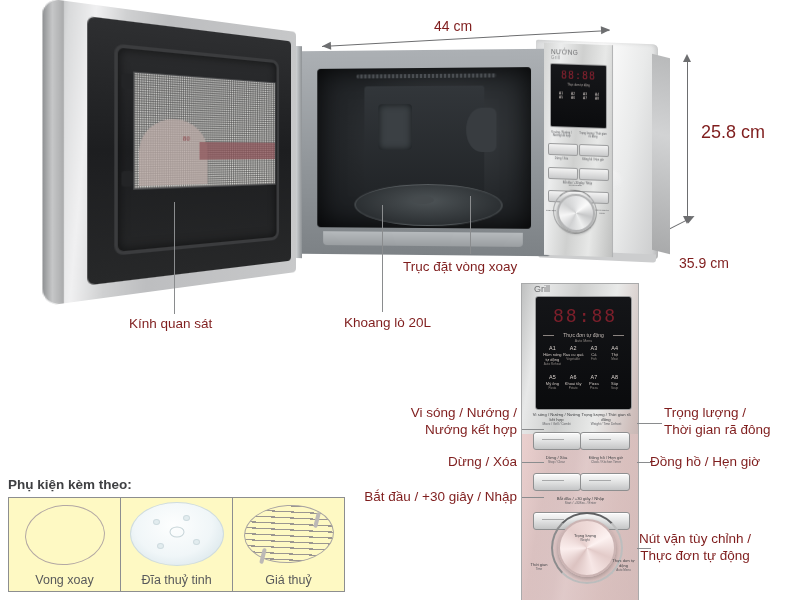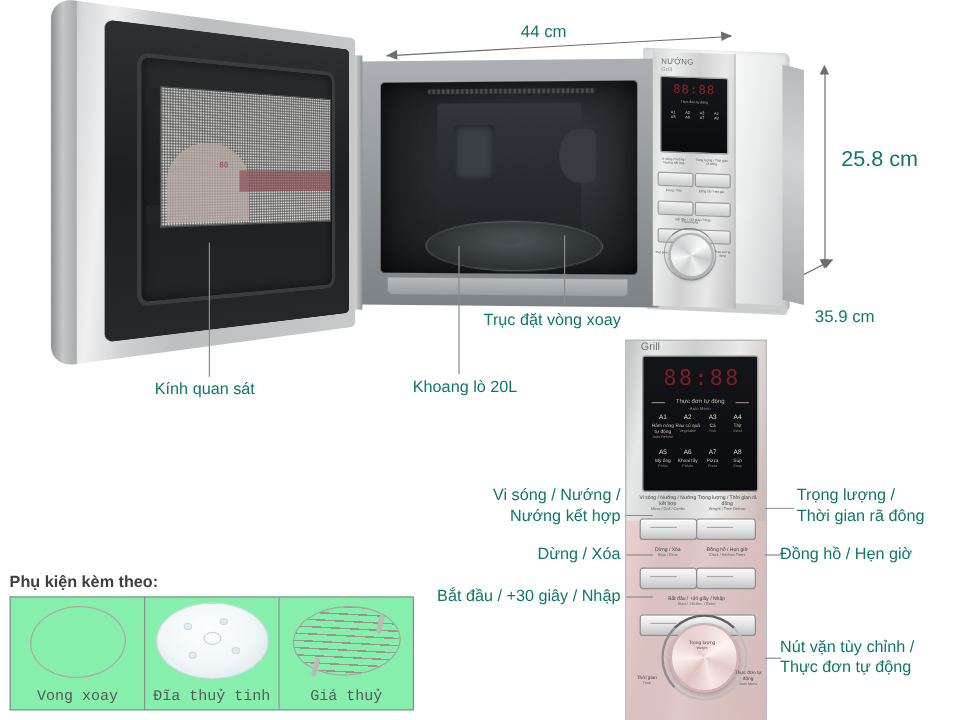--- a/index.html
+++ b/index.html
@@ -20,21 +20,21 @@
     inset: 0;
     width: 800px;
     height: 600px;
   }
 
   
   .lbl {
     position: absolute;
     font-size: 13.5px;
     line-height: 17px;
-    color: #0f766e;
+    color: #7f1d1d;
     white-space: pre;
   }
   .lbl.right { text-align: right; }
 
   
   .leader {
     position: absolute;
     background: #8a8c8e;
   }
   .leader.v { width: 1px; }
@@ -332,22 +332,21 @@
   .acc-title {
     position:absolute; left:8px; top:477px;
     font-size:13.5px; font-weight:bold; color:#3f4043;
   }
   .acc-wrap {
     position:absolute; left:8px; top:497px; width:337px; height:95px;
     display:flex;
   }
   .acc-cell {
     position:relative; flex:1; border:1px solid #8d8e90; border-right:none;
-    background:#86efac;
-    font-family:Liberation Mono, monospace;
+    background:#fef9c3;
   }
   .acc-cell:last-child { border-right:1px solid #8d8e90; }
   .acc-cap {
     position:absolute; left:0; right:0; bottom:4px; text-align:center;
     font-size:12.5px; color:#58595b;
   }
   .acc-art { position:absolute; left:0; right:0; top:6px; height:60px; }
 
   .ring-art {
     position:absolute; left:50%; top:52%; transform:translate(-50%,-50%) rotate(-4deg);
@@ -636,21 +635,21 @@
   <div class="lbl right" style="left:352px; top:488px; width:165px;">Bắt đầu / +30 giây / Nhập</div>
   <div class="leader h" style="left:522px; top:497px; width:22px;"></div>
 
   <div class="lbl" style="left:664px; top:404px; width:140px;">Trọng lượng /
 Thời gian rã đông</div>
   <div class="leader h" style="left:637px; top:423px; width:25px;"></div>
 
   <div class="lbl" style="left:650px; top:453px; width:150px;">Đồng hồ / Hẹn giờ</div>
   <div class="leader h" style="left:637px; top:462px; width:14px;"></div>
 
-  <div class="lbl" style="left:650px; top:530px; width:150px;">Nút vặn tùy chỉnh /
+  <div class="lbl" style="left:620px; top:530px; width:150px;text-align:center;">Nút vặn tùy chỉnh /
 Thực đơn tự động</div>
   <div class="leader h" style="left:637px; top:548px; width:14px;"></div>
 
   <div class="acc-title">Phụ kiện kèm theo:</div>
 
   <div class="acc-wrap">
 
     <div class="acc-cell">
       <div class="acc-art">
         <div class="ring-art"></div>

